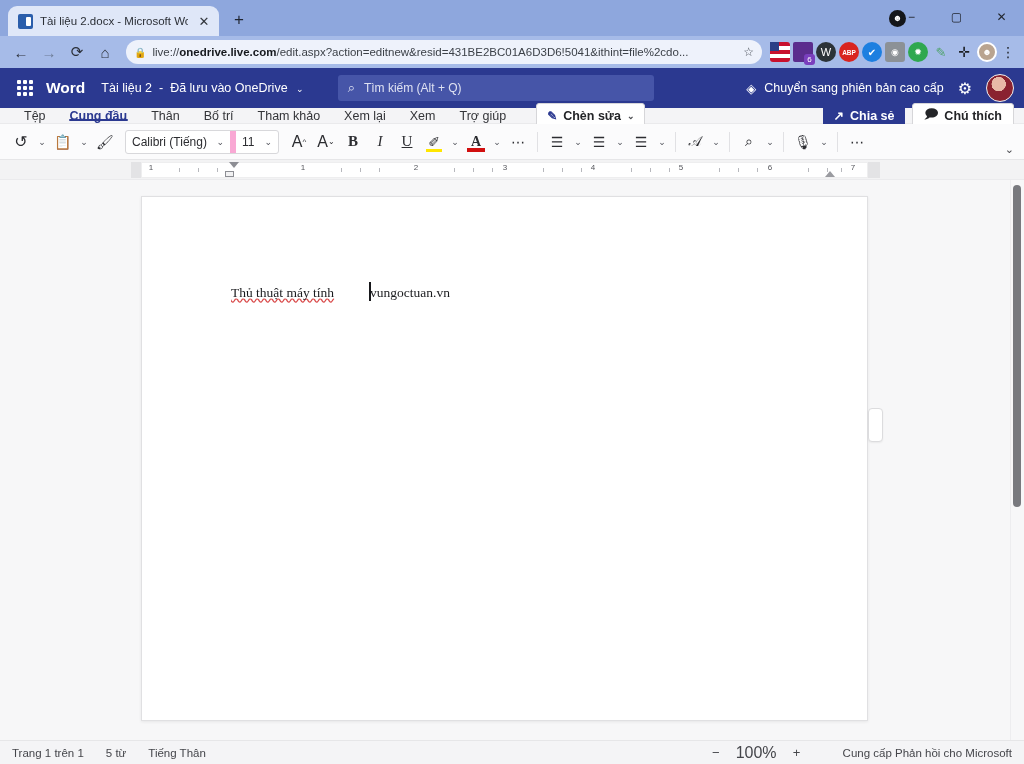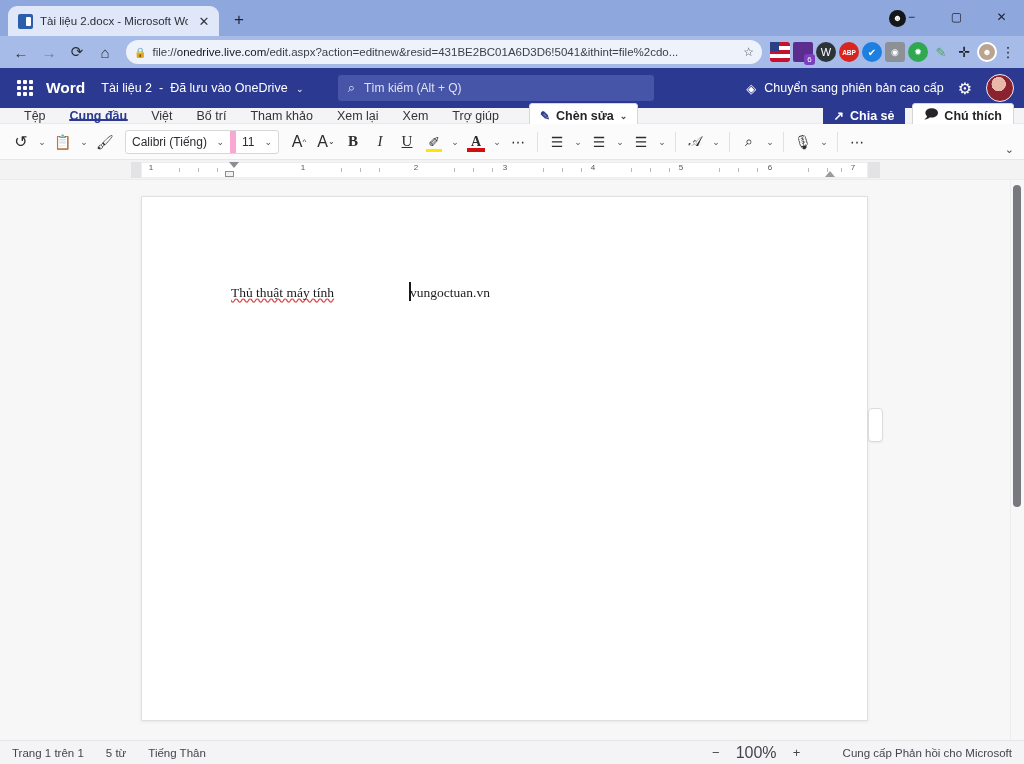--- a/index.html
+++ b/index.html
@@ -114,21 +114,21 @@
     margin: 0 6px;
     gap: 6px;
     overflow: hidden;
   }
   .lock-icon { font-size: 10px; color: #4a5059; flex:none; }
   .url {
     font-size: 11.5px; color: #3c4148;
     white-space: nowrap; overflow: hidden;
     flex: 1;
   }
-  .url b { color:#15181d; font-weight:400; }
+  .url b { color:#15181d; font-weight:700; }
   .star { font-size: 12px; color: #4a5059; flex:none; }
   .ext-row { display: flex; align-items: center; gap: 3px; flex: none; }
   .ext {
     width: 20px; height: 20px; border-radius: 3px;
     display:flex; align-items:center; justify-content:center;
     font-size: 8px; color:#fff; position: relative;
     flex:none;
   }
   .ext-flag { background:linear-gradient(#c8102e 0 20%,#fff 20% 40%,#c8102e 40% 60%,#fff 60% 80%,#c8102e 80% 100%); }
   .ext-flag::before{content:"";position:absolute;left:0;top:0;width:9px;height:9px;background:#2a3f86;}
@@ -339,21 +339,20 @@
     box-shadow: 0 1px 3px rgba(0,0,0,.07);
   }
   .doc-line {
     position: absolute;
     left: 89px; top: 88px;
     display: flex;
     font-family: "Liberation Serif", serif;
     font-size: 13.5px;
     color: #1b1c1f;
     white-space: pre;
-    gap: 40px;
   }
   .spellerr {
     text-decoration: underline wavy #d94a4a;
     text-decoration-skip-ink: none;
     margin-right: 36px;
   }
   .caret-word { position: relative; }
   .caret-word::before {
     content:"";
     position:absolute; left:-1px; top:-3px;
@@ -416,21 +415,21 @@
     </div>
   </div>
 
   <div class="navbar">
     <div class="nav-icon">←</div>
     <div class="nav-icon dim">→</div>
     <div class="nav-icon">⟳</div>
     <div class="nav-icon">⌂</div>
     <div class="omnibox">
       <span class="lock-icon">🔒</span>
-      <span class="url"><span>file://</span><b>onedrive.live.com</b><span>/edit.aspx?action=editnew&amp;resid=431BE2BC01A6D3D6!5041&amp;ithint=file%2cdo...</span></span>
+      <span class="url"><span>live://</span><b>onedrive.live.com</b><span>/edit.aspx?action=editnew&amp;resid=431BE2BC01A6D3D6!5041&amp;ithint=file%2cdo...</span></span>
       <span class="star">☆</span>
     </div>
     <div class="ext-row">
       <span class="ext ext-flag"></span>
       <span class="ext ext-purple"></span>
       <span class="ext ext-wp">W</span>
       <span class="ext ext-abp">ABP</span>
       <span class="ext ext-blue">✔</span>
       <span class="ext ext-cam">◉</span>
       <span class="ext ext-green">✹</span>
@@ -470,21 +469,21 @@
         <span>Chuyển sang phiên bản cao cấp</span>
       </div>
       <div class="gear-ic">⚙</div>
       <div class="avatar-hdr"></div>
     </div>
   </div>
 
   <div class="ribbon-tabs">
     <div class="rtab">Tệp</div>
     <div class="rtab active">Cung đầu</div>
-    <div class="rtab">Việt</div>
+    <div class="rtab">Thân</div>
     <div class="rtab">Bố trí</div>
     <div class="rtab">Tham khảo</div>
     <div class="rtab">Xem lại</div>
     <div class="rtab">Xem</div>
     <div class="rtab">Trợ giúp</div>
     <div class="edit-btn">
       <span class="pen">✎</span>
       <span>Chèn sửa</span>
       <span class="chev">⌄</span>
     </div>

